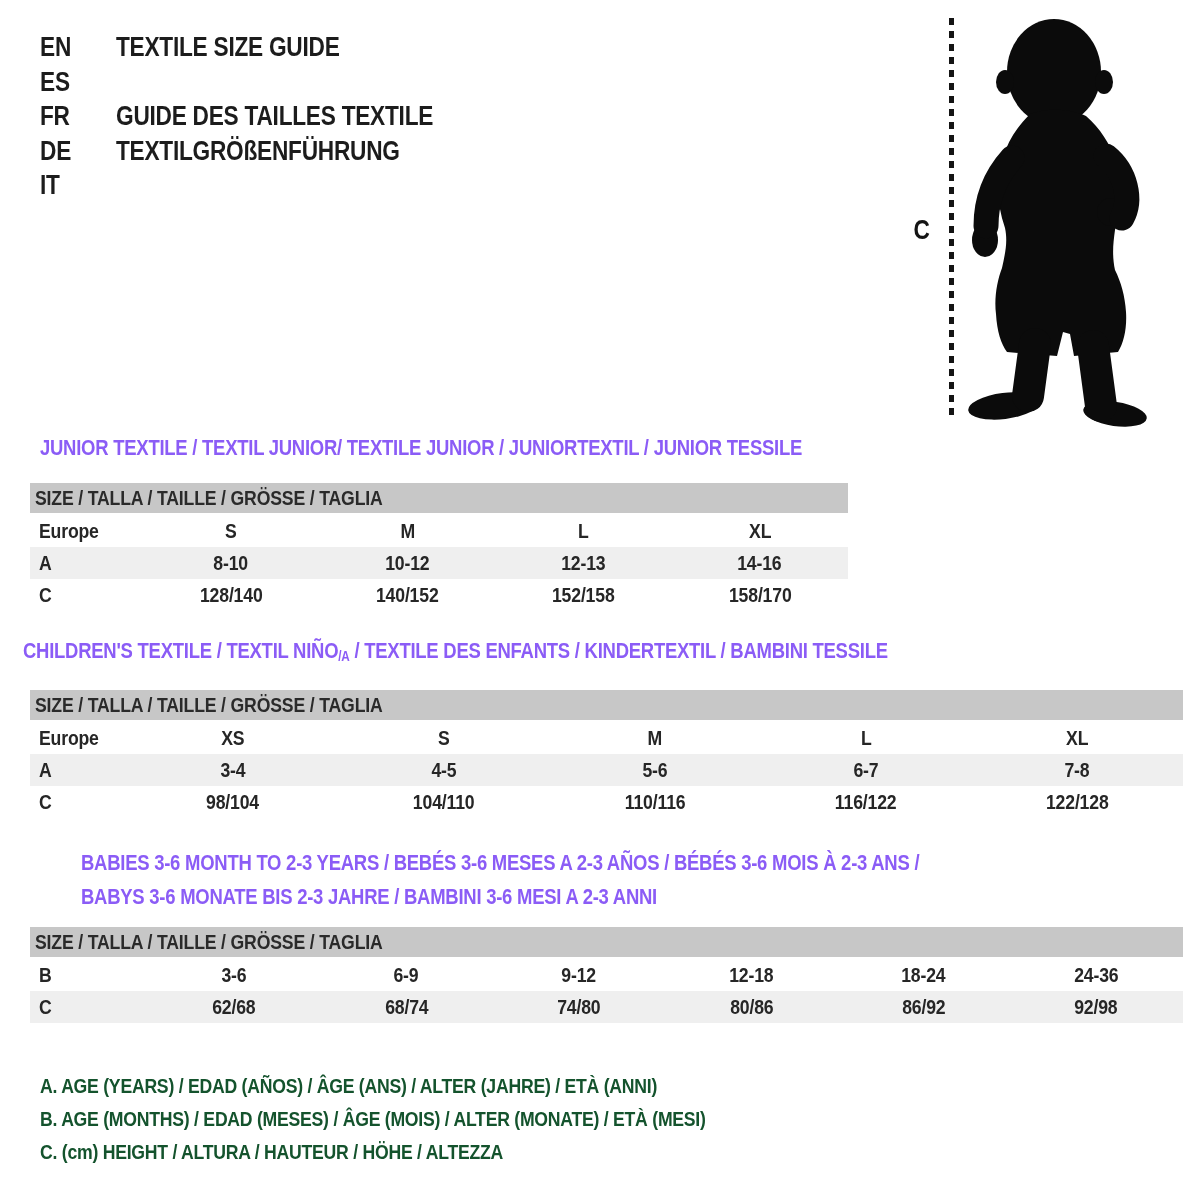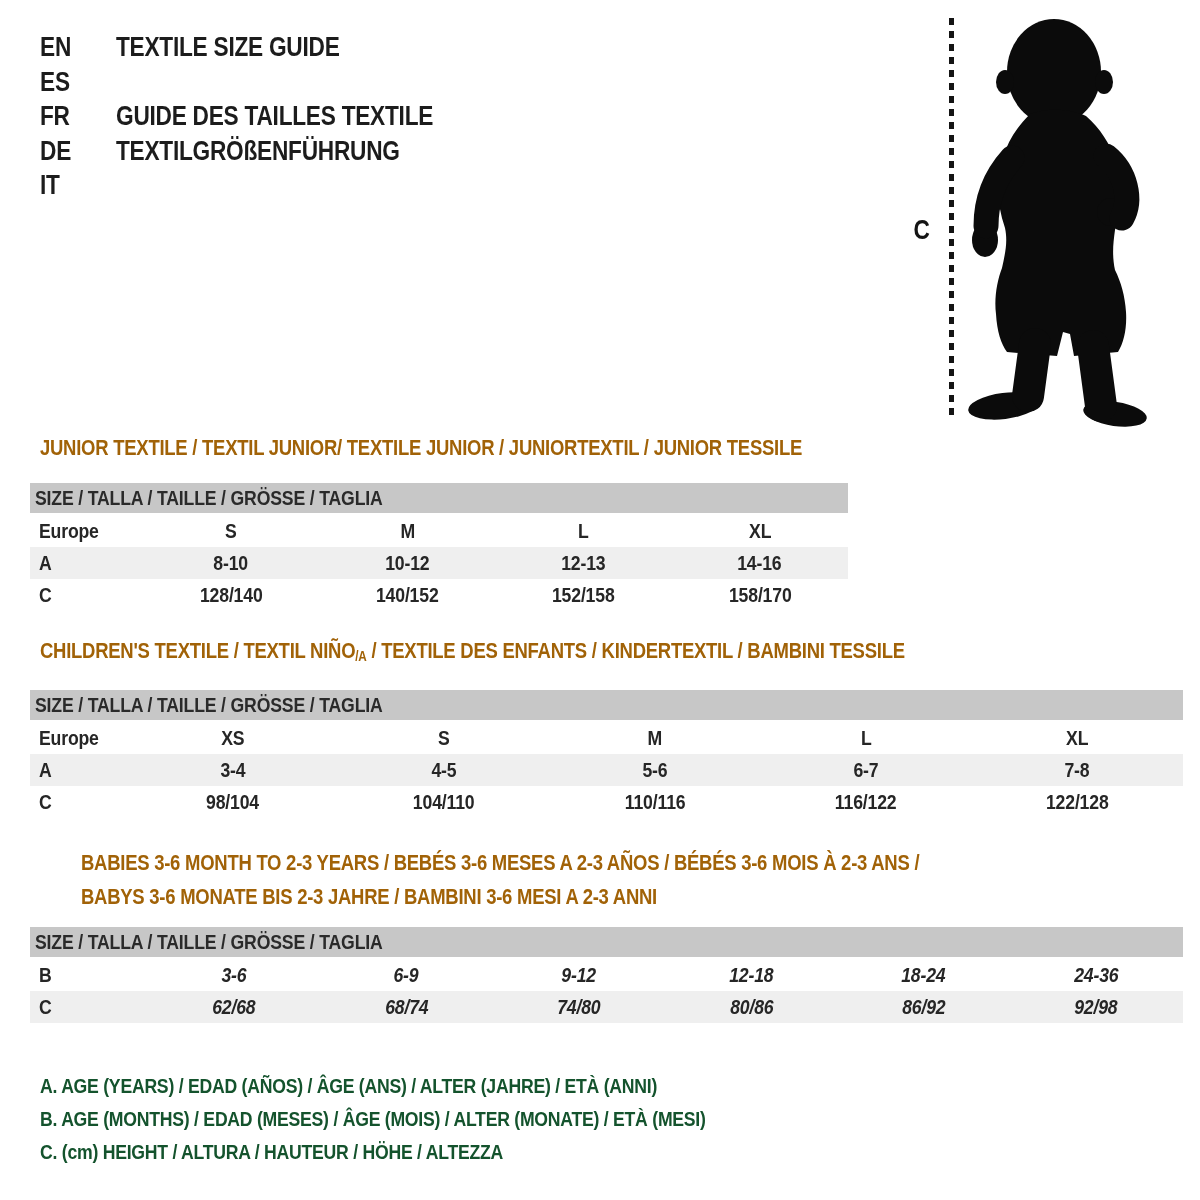--- a/index.html
+++ b/index.html
@@ -15,38 +15,38 @@
   .lang-code{width:76px;}
   
   .dash-line{left:949px;top:18px;width:5px;height:398px;
      background:repeating-linear-gradient(to bottom,#141414 0 7px,transparent 7px 13px);}
   .figc{left:912px;top:215px;font-size:27px;color:#141414;}
   .baby-svg{left:960px;top:16px;}
   .sil-fill{fill:var(--silhouette-black,#0b0b0b);stroke:none;}
   .sil-arm{stroke:var(--silhouette-black,#0b0b0b);stroke-width:25;stroke-linecap:round;fill:none;}
   .sil-leg{stroke:var(--silhouette-black,#0b0b0b);stroke-width:32;stroke-linecap:round;fill:none;}
   
-  .title{font-size:22px;letter-spacing:-0.3px;color:#a16207;line-height:28px;text-decoration:underline;}
+  .title{font-size:22px;letter-spacing:-0.3px;color:#8b5cf6;line-height:28px;text-decoration:underline;}
   .title2{line-height:34px;}
   .suba{font-size:14px;vertical-align:-3px;}
   
   .sizetable{left:30px;font-size:21px;letter-spacing:-0.2px;}
   .st-header{height:30px;background:var(--header-bar-gray,#c7c7c7);display:flex;align-items:center;
              padding-left:5px;box-sizing:border-box;color:#2a2a2a;}
   .st-body{margin-top:2px;}
   .st-row{display:flex;align-items:center;height:32px;}
   .shade{background:var(--row-stripe-gray,#efefef);}
   .c0{box-sizing:border-box;padding-left:9px;text-align:left;}
   .c{text-align:center;}
   .t-junior{width:818px;}
   .t-junior .c0{width:13.8%;}  .t-junior .c{width:21.55%;}
   .t-children{width:1153px;}
   .t-children .c0{width:8.4%;} .t-children .c{width:18.32%;}
   .t-babies{width:1153px;}
-  .t-babies .c0{width:10.2%;}  .t-babies .c{width:14.96%;font-style:italic;}
+  .t-babies .c0{width:10.2%;}  .t-babies .c{width:14.96%;}
   
   .legend{left:40px;top:1069px;font-size:21px;letter-spacing:-0.3px;color:#14532d;}
   .legend-line{line-height:33px;height:33px;}
 </style>
 </head>
 <body>
 
 <div class="page">
 
   <div class="abs langs">
@@ -118,21 +118,21 @@
       <div class="st-row">
         <div class="c0"><span class="cx cx-l">C</span></div>
         <div class="c"><span class="cx">128/140</span></div>
         <div class="c"><span class="cx">140/152</span></div>
         <div class="c"><span class="cx">152/158</span></div>
         <div class="c"><span class="cx">158/170</span></div>
       </div>
     </div>
   </div>
 
-  <div class="abs title" style="left:40px;top:637px;">
+  <div class="abs title" style="left:23px;top:637px;">
     <span class="cx cx-l"><span>CHILDREN'S TEXTILE / TEXTIL NIÑO</span><span class="suba">/A</span><span> / TEXTILE DES ENFANTS / KINDERTEXTIL / BAMBINI TESSILE</span></span>
   </div>
   <div class="abs sizetable t-children" style="top:690px;">
     <div class="st-header">
       <span class="cx cx-l">SIZE / TALLA / TAILLE / GRÖSSE / TAGLIA</span>
     </div>
     <div class="st-body">
       <div class="st-row">
         <div class="c0"><span class="cx cx-l">Europe</span></div>
         <div class="c"><span class="cx">XS</span></div>

